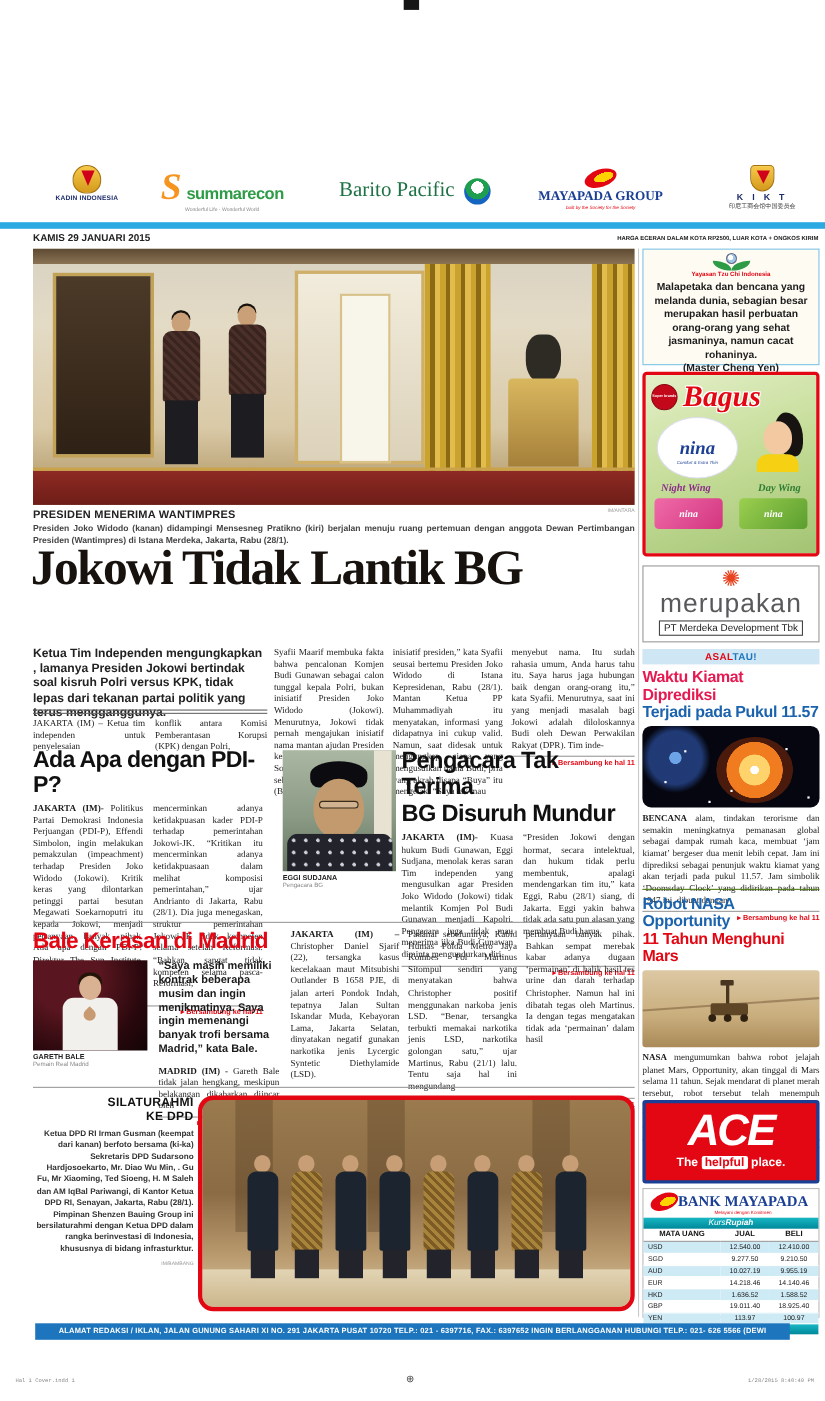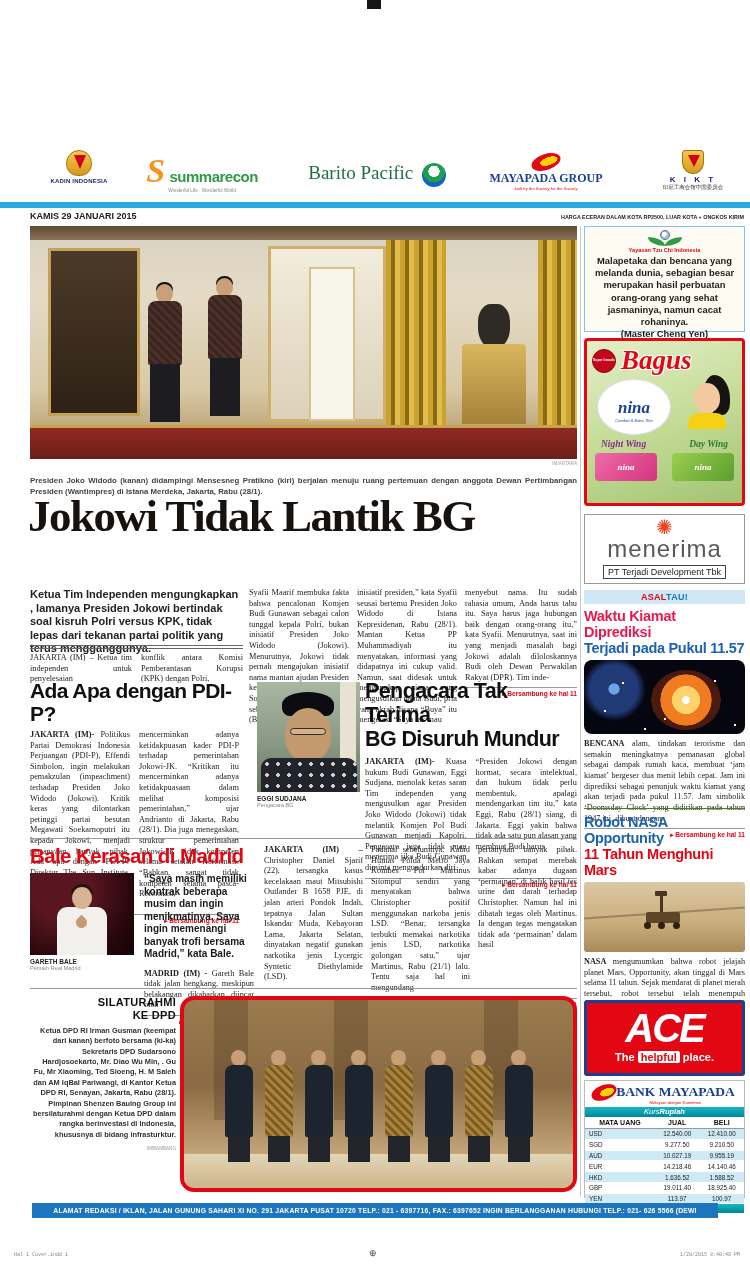--- a/index.html
+++ b/index.html
@@ -286,20 +286,21 @@
       <div class="pm-legs" style="left:2px;top:80px;"></div>
     </div>
     <div class="pm-fig" style="left:178px;top:52px;">
       <div class="pm-hair" style="left:8px;top:-2px;"></div>
       <div class="pm-head" style="left:8px;top:0;"></div>
       <div class="pm-body" style="left:0;top:17px;"></div>
       <div class="pm-legs" style="left:2px;top:80px;"></div>
     </div>
   </div>
   <div class="abs credit pm-credit">IM/ANTARA</div>
+  <div class="abs cap-title">PRESIDEN MENERIMA WANTIMPRES</div>
   <div class="abs cap-text">Presiden Joko Widodo (kanan) didampingi Mensesneg Pratikno (kiri) berjalan menuju ruang pertemuan dengan anggota Dewan Pertimbangan Presiden (Wantimpres) di Istana Merdeka, Jakarta, Rabu (28/1).</div>
 
   <div class="abs headline">
     <div>Jokowi Tidak Lantik BG</div>
   </div>
 
   <div class="abs standfirst">Ketua Tim Independen mengungkapkan , lamanya Presiden Jokowi bertindak soal kisruh Polri versus KPK,  tidak lepas dari tekanan partai politik yang terus mengganggunya.</div>
   <div class="abs dbl-rule"></div>
   <div class="abs snippet">
     <div class="serif-body">JAKARTA (IM) – Ketua tim independen untuk penyelesaian</div>
@@ -463,22 +464,22 @@
     <div class="pack pack1">nina</div>
     <div class="pack pack2">nina</div>
     <div class="bagus-tag">
       <div>Pembalut Wanita</div>
       <div>Super Abizz...</div>
     </div>
   </div>
 
   <div class="abs sb intiland">
     <div class="inti-star">✺</div>
-    <div class="inti-name">menerima</div>
-    <div class="inti-co">PT Terjadi Development Tbk</div>
+    <div class="inti-name">merupakan</div>
+    <div class="inti-co">PT Merdeka Development Tbk</div>
   </div>
 
   <div class="abs sb asaltau">
     <span class="asal">ASAL</span><span class="tau">TAU!</span>
   </div>
 
   <div class="abs sb kiamat">
     <div class="sb-h">
       <div class="kiamat-l1">Waktu Kiamat Diprediksi</div>
       <div class="kiamat-l2">Terjadi pada Pukul 11.57</div>

